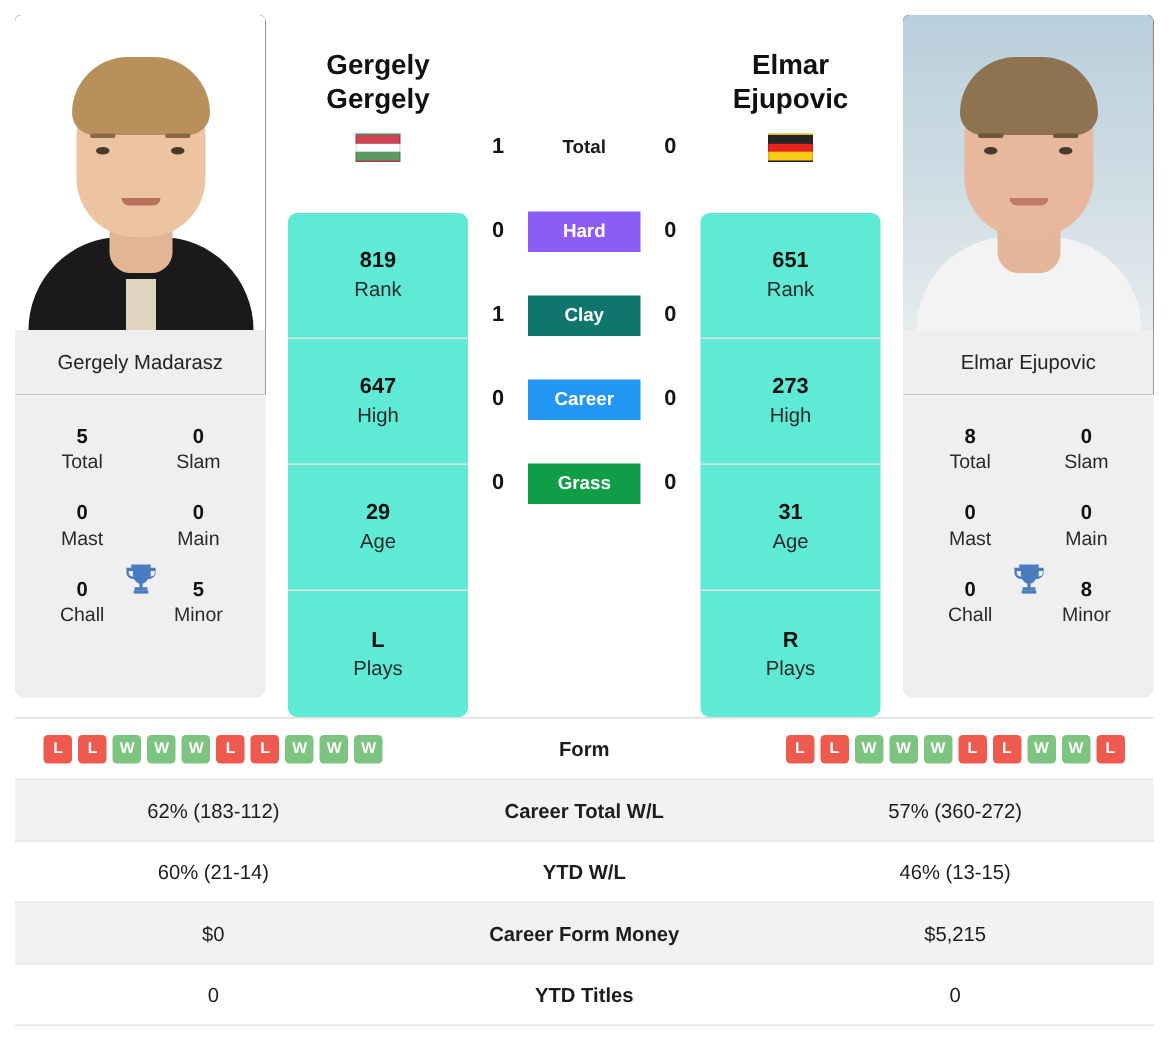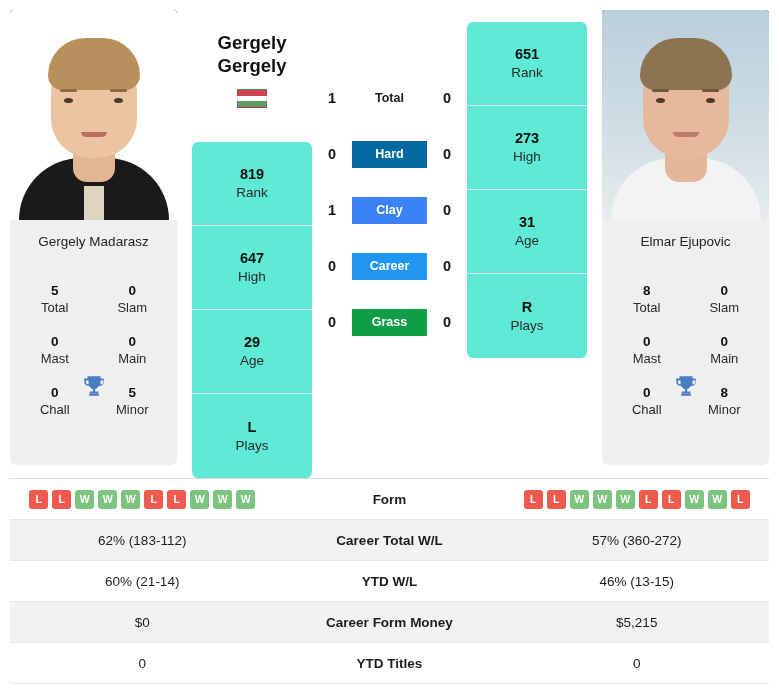--- a/index.html
+++ b/index.html
@@ -328,41 +328,46 @@
     </div>
 
     <div class="center-col" id="h2h-col">
         <div class="srow">
           <div class="sc">1</div>
           <div class="badge plain">Total</div>
           <div class="sc">0</div>
         </div>
         <div class="srow">
           <div class="sc">0</div>
-          <div class="badge" style="background: #0369a1;">Hard</div>
+          <div class="badge" style="background: #8b5cf6;">Hard</div>
           <div class="sc">0</div>
         </div>
         <div class="srow">
           <div class="sc">1</div>
-          <div class="badge" style="background: #3b82f6;">Clay</div>
+          <div class="badge" style="background: #0f766e;">Clay</div>
           <div class="sc">0</div>
         </div>
         <div class="srow">
           <div class="sc">0</div>
           <div class="badge" style="background: rgb(33, 150, 243);">Career</div>
           <div class="sc">0</div>
         </div>
         <div class="srow">
           <div class="sc">0</div>
           <div class="badge" style="background: rgb(15, 157, 72);">Grass</div>
           <div class="sc">0</div>
         </div>
       </div>
 
     <div style="display:flex;flex-direction:column;width:120px;flex:0 0 120px;margin-right:15px;">
+      <div class="name-head">
+        <div class="nm">Elmar</div>
+        <div class="nm">Ejupovic</div>
+        <div class="flag flag-de"></div>
+      </div>
       <div class="rank-card" style="margin-top:12px;">
         <div class="rank-cell">
           <div class="num">651</div>
           <div class="lbl">Rank</div>
         </div>
         <div class="rank-cell">
           <div class="num">273</div>
           <div class="lbl">High</div>
         </div>
         <div class="rank-cell">

